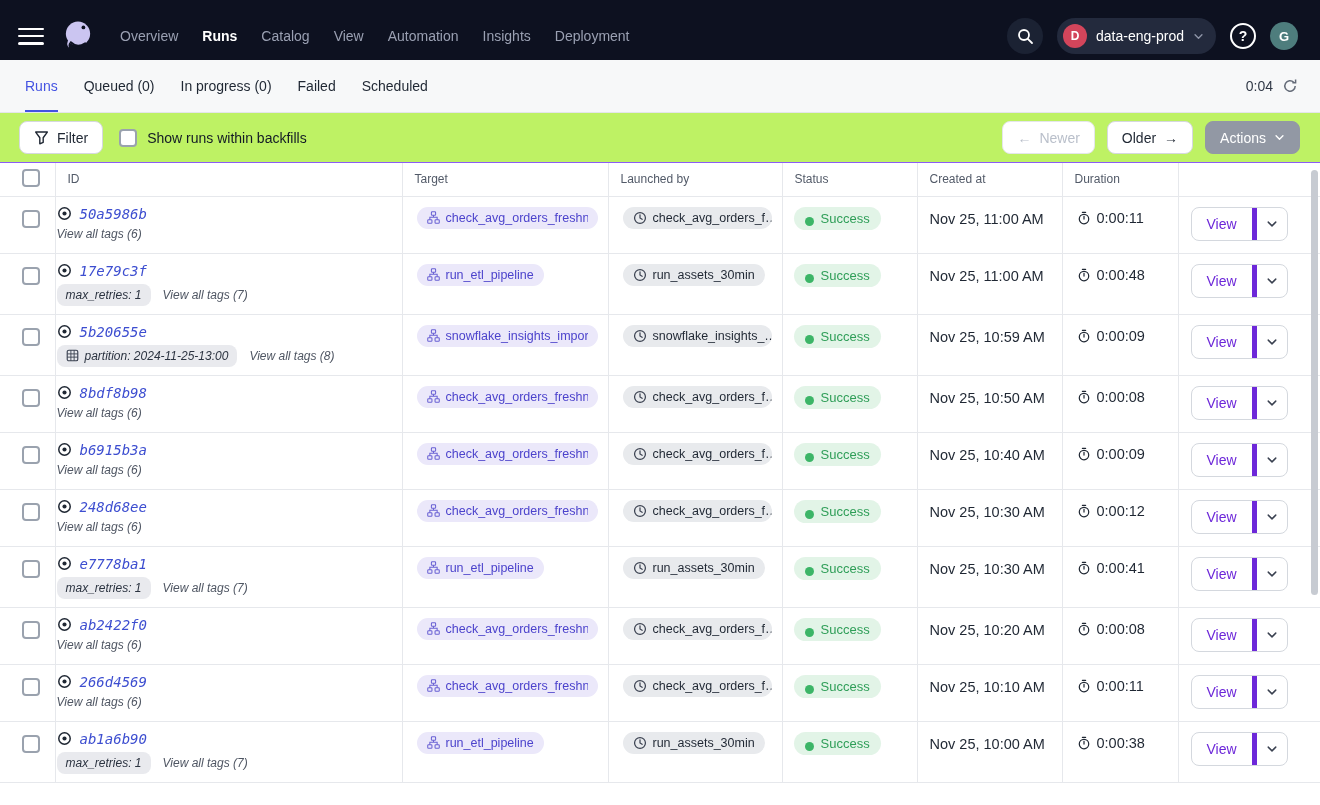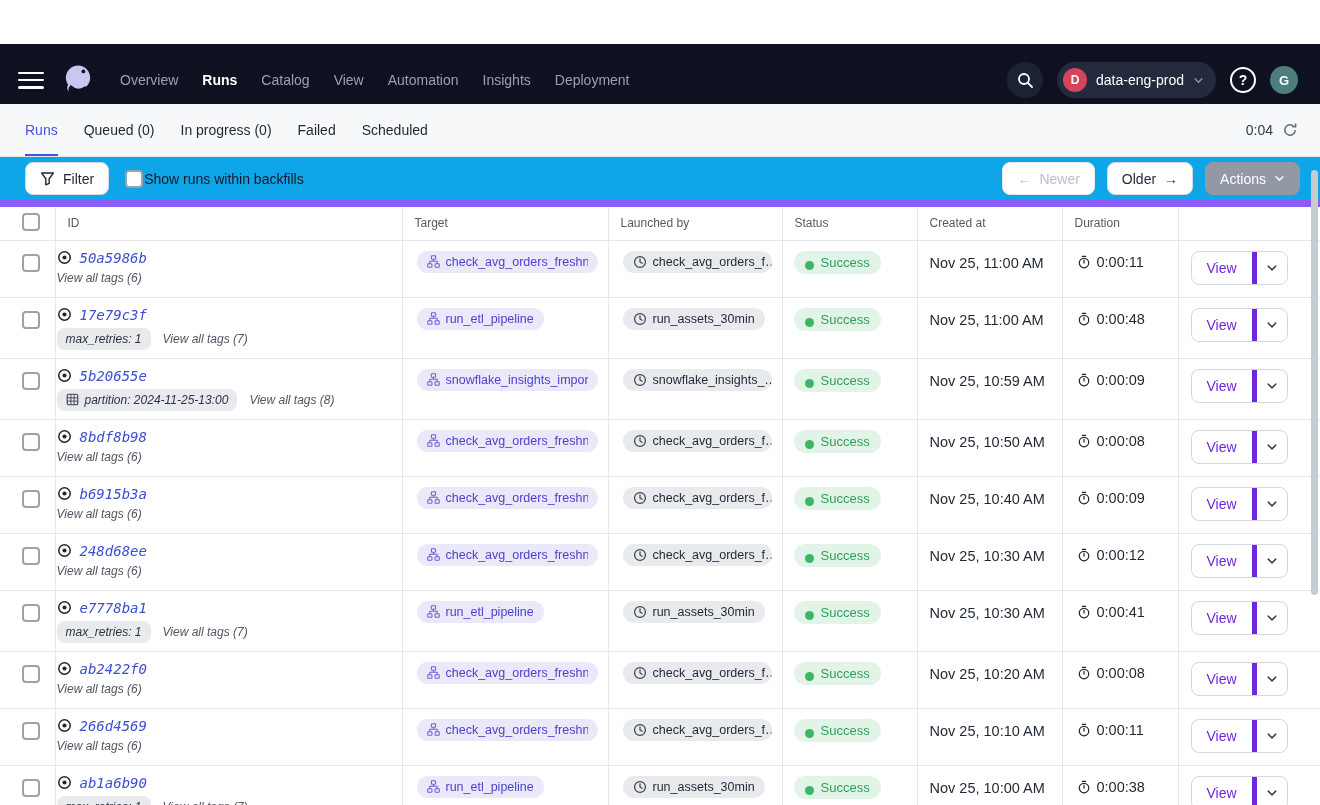--- a/index.html
+++ b/index.html
@@ -1,20 +1,20 @@
 <!DOCTYPE html>
 <html><head>
 <meta charset="utf-8">
 <style>
   * { box-sizing: border-box; margin: 0; padding: 0; }
   html,body { width:1320px; height:805px; overflow:hidden; }
   body { font-family:"Liberation Sans", sans-serif; background:#fff; position:relative; }
 
   
-  .topnav { height:60px; background:#0d1120; display:flex; align-items:center; padding:12px 22px 0 18px;margin-top:44px; }
+  .topnav { height:60px; background:#0d1120; display:flex; align-items:center; padding:12px 22px 0 18px; }
   .hamburger { width:26px; height:17px; display:flex; flex-direction:column; justify-content:space-between; background:none; border:none; cursor:pointer; margin-right:16px; }
   .hamburger span { display:block; height:2.6px; background:#fff; border-radius:2px; }
   .logo { margin-right:24px; display:flex; align-items:center; }
   .nav-items { display:flex; align-items:center; gap:24px; }
   .nav-item { font-size:14px; color:#9aa0b2; text-decoration:none; font-weight:500; cursor:pointer; }
   .nav-item.active { color:#ffffff; font-weight:700; }
   .topnav-right { margin-left:auto; display:flex; align-items:center; gap:14px; }
   .search-btn { width:36px; height:36px; border-radius:50%; background:#1b2233; border:none; display:flex; align-items:center; justify-content:center; cursor:pointer; }
   .deploy-pill { height:36px; border-radius:18px; background:#232a3d; display:flex; align-items:center; gap:9px; padding:0 12px 0 6px; cursor:pointer; border:none; }
   .deploy-badge { width:24px; height:24px; border-radius:50%; background:#d3455b; color:#fff; font-size:12px; font-weight:700; display:flex; align-items:center; justify-content:center; }
@@ -25,26 +25,26 @@
   
   .tabbar { height:53px; background:#f7f8f9; border-bottom:1px solid #e4e6ea; display:flex; align-items:stretch; padding:0 22px 0 25px; }
   .tabs { display:flex; gap:26px; }
   .tab { display:flex; align-items:center; font-size:14px; font-weight:500; color:#1f2733; position:relative; cursor:pointer; text-decoration:none; }
   .tab.active { color:#4453e2; }
   .tab.active::after { content:""; position:absolute; left:0; right:0; bottom:0; height:2px; background:#4453e2; }
   .tabbar-right { margin-left:auto; display:flex; align-items:center; gap:9px; }
   .timer { font-size:14px; color:#323a48; }
 
   
-  .toolbar { height:50px; background:#0ea5e9; border-bottom:7px solid #8b5cf6; display:flex; align-items:center; padding:0 20px 0 25px; }
+  .toolbar { height:50px; background:#bef264; border-bottom:1px solid #8b5cf6; display:flex; align-items:center; padding:0 20px 0 19px; }
   .btn { display:inline-flex; align-items:center; gap:8px; background:#fff; border:1px solid #d5d8de; border-radius:8px; height:33px; padding:0 14px; font-size:14px; font-weight:500; color:#1f2733; cursor:pointer; font-family:inherit; }
   .btn.disabled { color:#b9bfca; border-color:#e4e6ea; cursor:default; }
   .btn.primary-gray { background:#9298a4; border-color:#9298a4; color:#fff; }
   .checkbox { display:inline-block; width:18px; height:18px; border:2px solid #9aa2ae; border-radius:4px; background:#fff; cursor:pointer; flex:none; }
-  .backfills { display:flex; align-items:center; gap:1px; margin-left:16px; cursor:pointer; }
+  .backfills { display:flex; align-items:center; gap:10px; margin-left:16px; cursor:pointer; }
   .backfills-label { font-size:14px; color:#131a26; }
   .toolbar-right { margin-left:auto; display:flex; align-items:center; gap:12px; }
 
   
   table { width:1320px; border-collapse:collapse; table-layout:fixed; }
   th, td { border-right:1px solid #e6e8ec; border-bottom:1px solid #e6e8ec; vertical-align:top; text-align:left; }
   th:last-child, td:last-child { border-right:none; }
   thead th { height:33px; font-size:12px; font-weight:400; color:#525a68; padding:0 12px; vertical-align:middle; }
   th.col-check, td.col-check { padding-left:22px; }
   td.col-check { padding-top:13px; }

